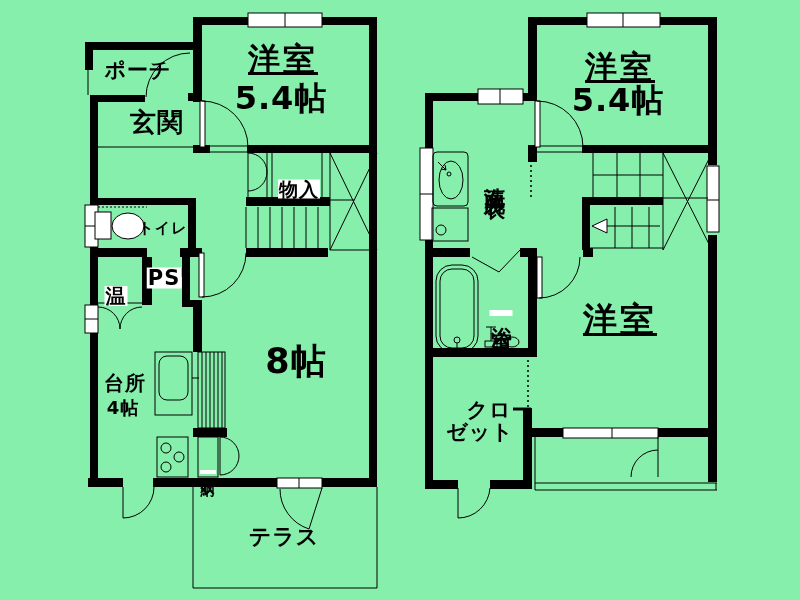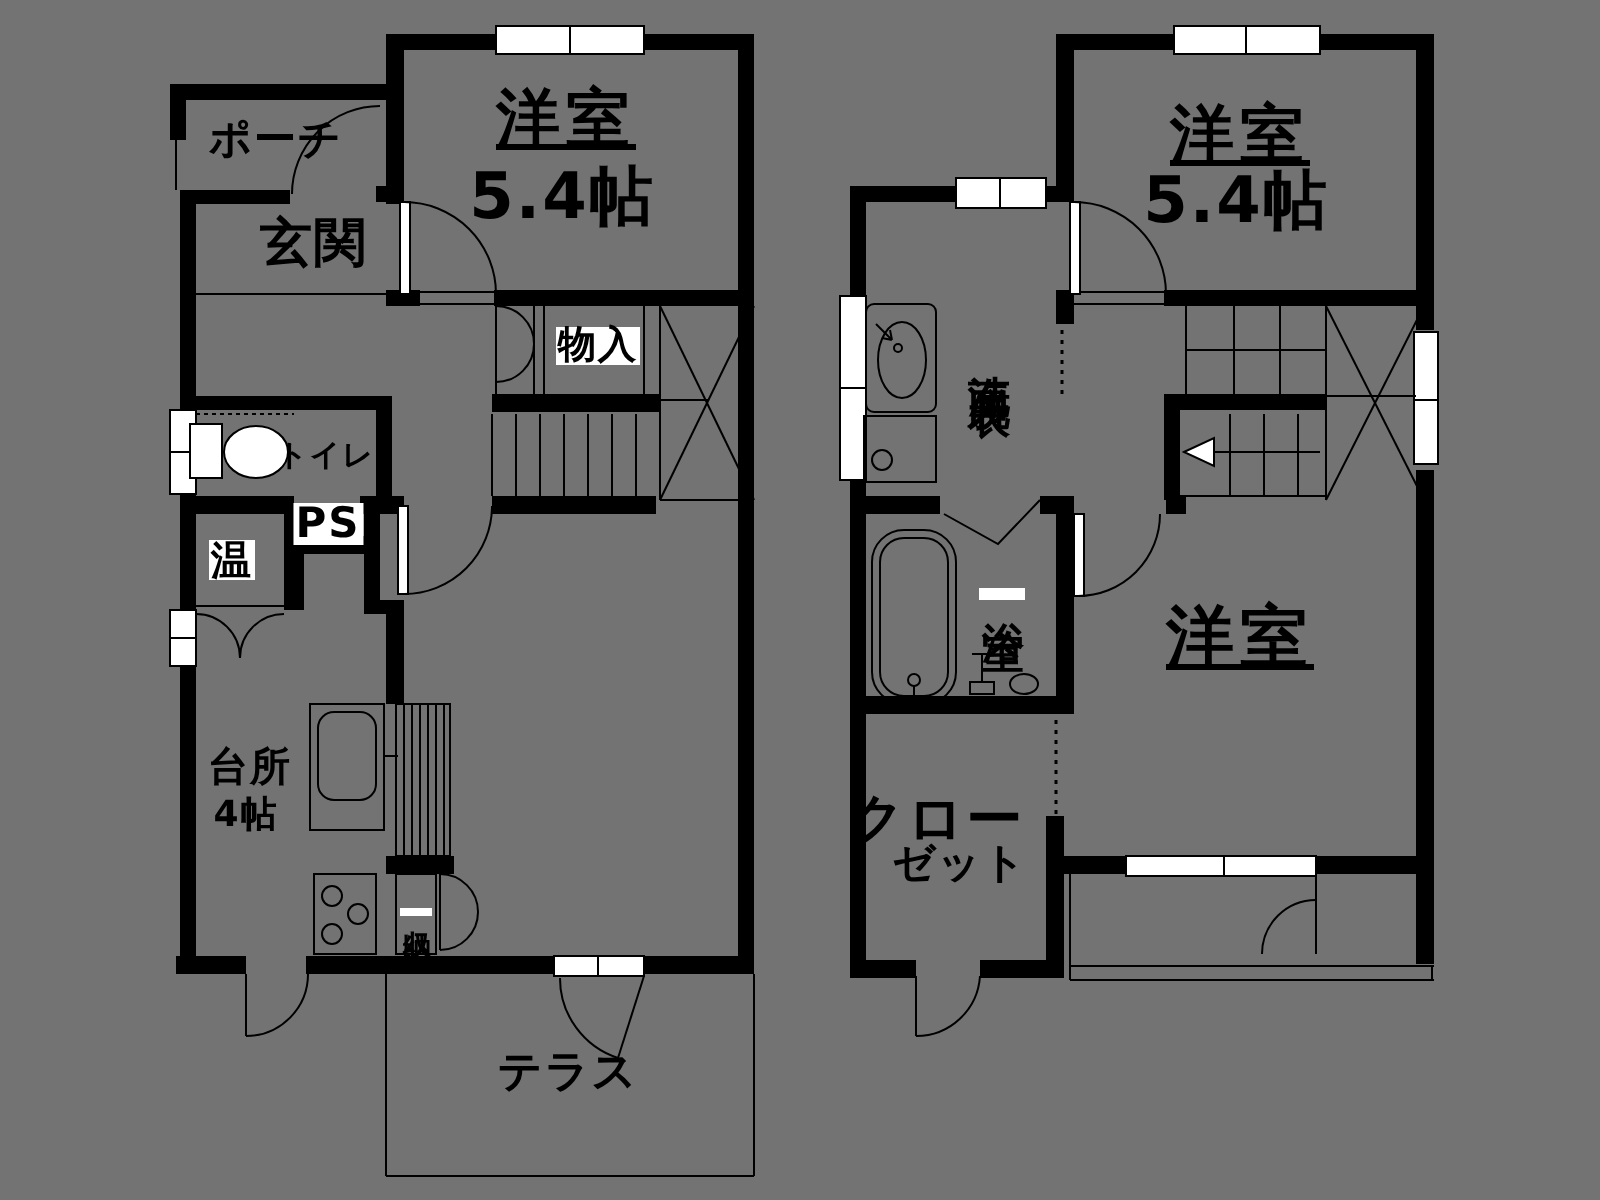--- a/index.html
+++ b/index.html
@@ -1,26 +1,26 @@
 <!DOCTYPE html>
 <html><head>
 <meta charset="utf-8">
 <style>
   html,body{margin:0;padding:0;background:#fff;}
   #canvas{
-    position:relative;width:800px;height:600px;background:#737373;overflow:hidden;
+    position:relative;width:800px;height:600px;background:#86efac;overflow:hidden;
     font-family:"DejaVu Sans","Liberation Sans",sans-serif;
   }
   #plan-svg{position:absolute;left:0;top:0;}
   .lbl{
     position:absolute;transform:translate(-50%,-50%);
     font-weight:bold;color:#000;white-space:nowrap;line-height:1;
     letter-spacing:1px;
   }
-  .bg{background:#fff;padding:0 1px;}
+  .bg{background:#fff;padding:0 1px;margin-top:16px;}
   .v{writing-mode:vertical-rl;text-orientation:upright;letter-spacing:3px;}
   .big{letter-spacing:3px;text-decoration:underline;}
 </style>
 </head>
 <body>
 
 <div id="canvas">
 
 <svg id="plan-svg" width="800" height="600" viewBox="0 0 800 600">
 
@@ -262,26 +262,27 @@
 </svg>
 
   <div class="lbl" style="left:138px;top:70px;font-size:21px">ポーチ</div>
   <div class="lbl" style="left:157px;top:122px;font-size:26px">玄関</div>
   <div class="lbl big" style="left:283px;top:59px;font-size:32px">洋室</div>
   <div class="lbl" style="left:281px;top:98px;font-size:32px">5.4帖</div>
   <div class="lbl bg" style="left:299px;top:173px;font-size:19px">物入</div>
   <div class="lbl" style="left:163px;top:228px;font-size:15px">トイレ</div>
   <div class="lbl bg" style="left:164px;top:262px;font-size:21px">PS</div>
   <div class="lbl bg" style="left:116px;top:280px;font-size:20px">温</div>
+  <div class="lbl" style="left:296px;top:361px;font-size:35px">8帖</div>
   <div class="lbl" style="left:125px;top:383px;font-size:20px">台所</div>
   <div class="lbl" style="left:123px;top:408px;font-size:18px">4帖</div>
   <div class="lbl v bg" style="left:208px;top:456px;font-size:14px;letter-spacing:2px">収納</div>
   <div class="lbl" style="left:284px;top:537px;font-size:22px">テラス</div>
 
   <div class="lbl big" style="left:620px;top:67px;font-size:32px">洋室</div>
   <div class="lbl" style="left:618px;top:100px;font-size:32px">5.4帖</div>
   <div class="lbl v" style="left:494px;top:177px;font-size:21px">洗面脱衣</div>
   <div class="lbl v bg" style="left:501px;top:297px;font-size:21px">浴室</div>
   <div class="lbl big" style="left:620px;top:319px;font-size:34px">洋室</div>
-  <div class="lbl" style="left:468px;top:410px;font-size:28px">クロー</div>
+  <div class="lbl" style="left:500px;top:410px;font-size:21px">クロー</div>
   <div class="lbl" style="left:480px;top:432px;font-size:21px">ゼット</div>
 
 </div>
 
 </body></html>

